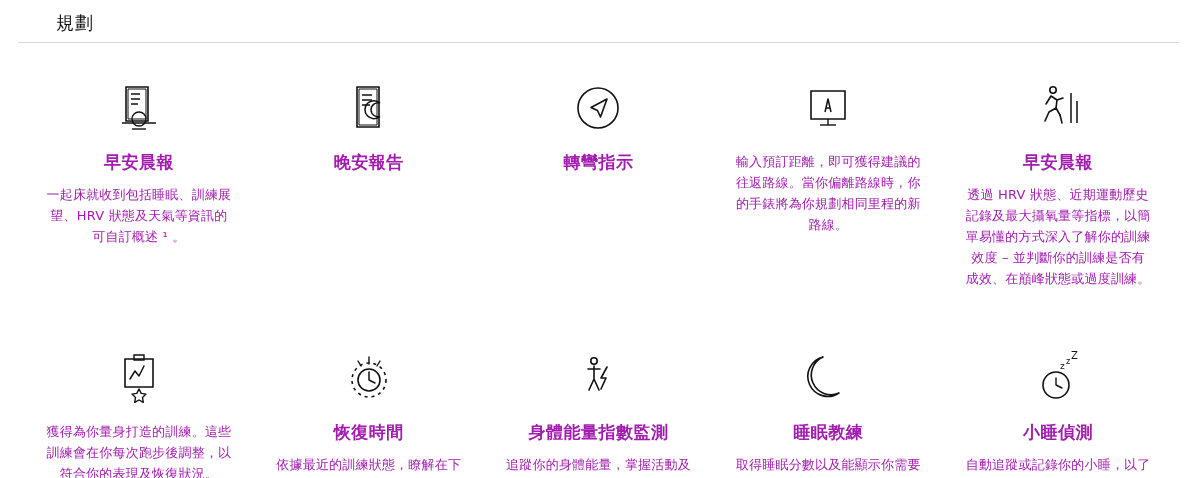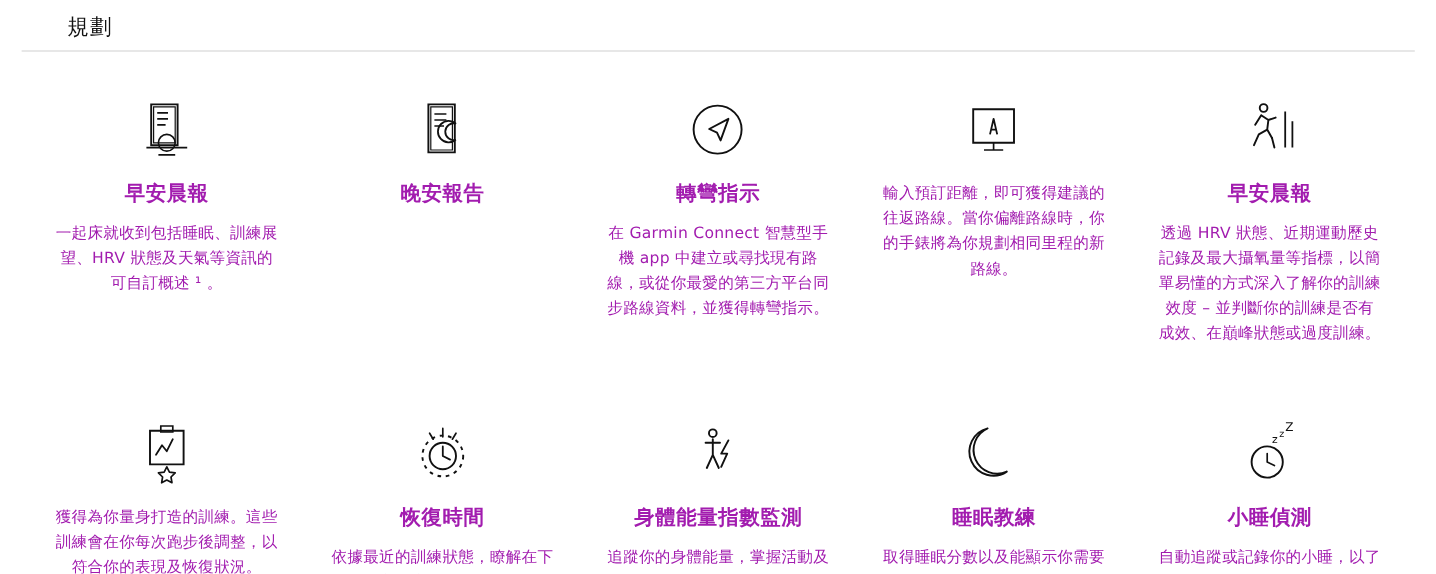--- a/index.html
+++ b/index.html
@@ -115,21 +115,20 @@
     </div>
 
     <div class="card">
       <div class="card-icon">
         <svg width="58" height="58" viewBox="0 0 58 58" fill="none" stroke="#111" stroke-width="1.6">
           <circle cx="29" cy="29" r="20"></circle>
           <path d="M38 20 L22 28.5 L28.5 31.5 L31.5 38 Z" stroke-width="1.6" stroke-linejoin="round"></path>
         </svg>
       </div>
       <div class="card-title">轉彎指示</div>
-      <div class="card-desc">在 Garmin Connect 智慧型手機 app 中建立或尋找現有路線，或從你最愛的第三方平台同步路線資料，並獲得轉彎指示。</div>
     </div>
 
     <div class="card">
       <div class="card-icon">
         <svg width="58" height="58" viewBox="0 0 58 58" fill="none" stroke="#111" stroke-width="1.6">
           <path d="M12 12 h34 v28 h-34 z"></path>
           <path d="M26 33 L29 20 L32 33 M27.2 29 h3.6" stroke-width="1.5" stroke-linejoin="round"></path>
           <path d="M21 46 h16" stroke-width="1.4"></path>
           <path d="M29 40 v6" stroke-width="1.4"></path>
         </svg>

